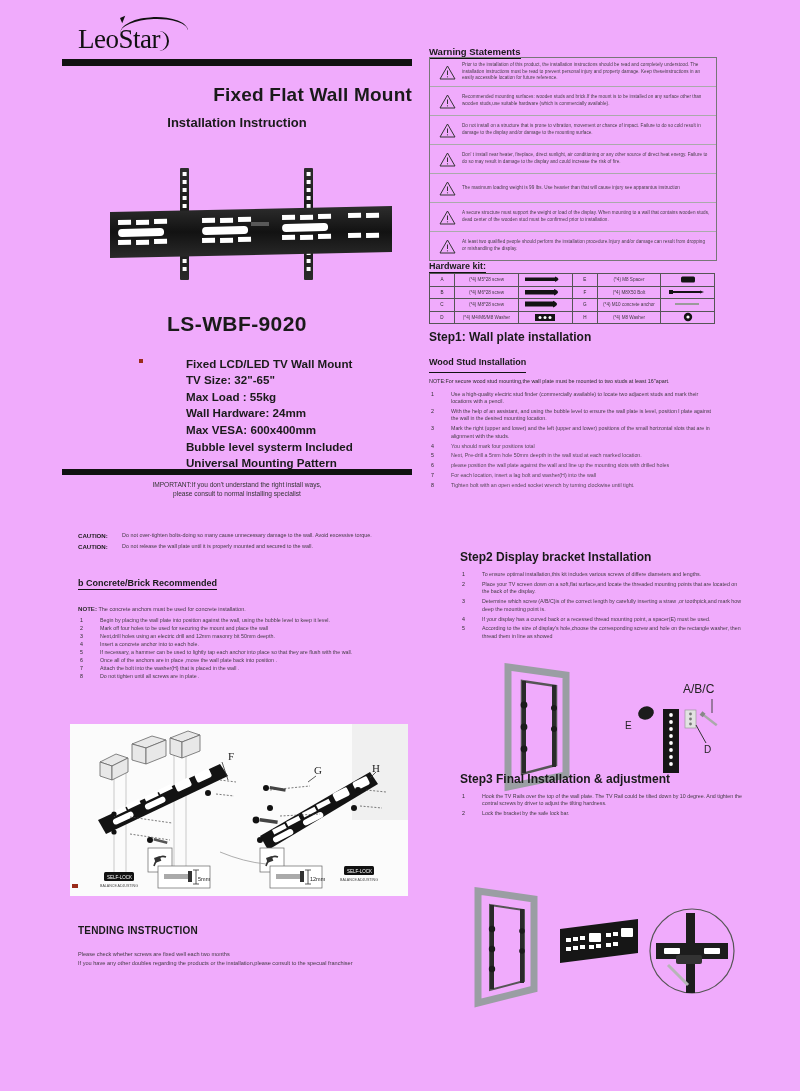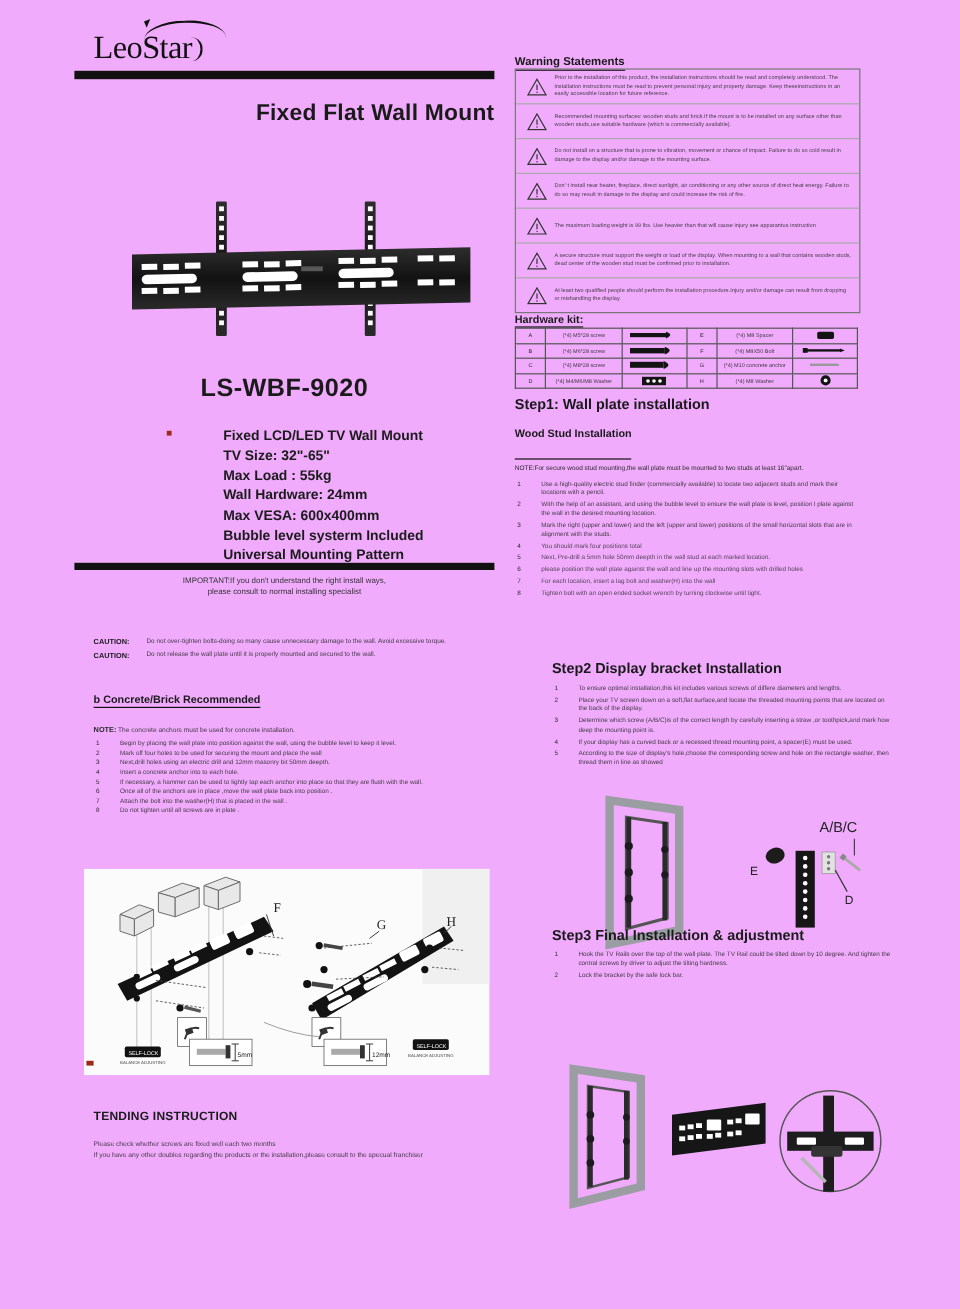--- a/index.html
+++ b/index.html
@@ -42,21 +42,21 @@
   #hw-head{position:absolute;left:429px;top:261px;font-size:9px;font-weight:bold;border-bottom:1.3px solid #111;padding-bottom:1px;}
   #hw-table{position:absolute;left:429px;top:273px;width:286px;border-collapse:collapse;}
   #hw-table td{border:.8px solid #555;font-size:4.6px;color:#2b2b2b;height:11.6px;padding:0 2px;}
   .hw-id{width:24px;text-align:center;font-size:5.4px;}
   .hw-lbl{width:68px;text-align:center;}
   .hw-pic{width:50px;text-align:center;}
 
   
   #step1{position:absolute;left:429px;top:330px;width:290px;}
   .step-h{font-size:12px;font-weight:bold;margin-bottom:7px;}
-  .sub-h{font-size:9px;font-weight:bold;border-bottom:1.2px solid #111;display:inline-block;padding-bottom:16px;margin-bottom:5px;}
+  .sub-h{font-size:9px;font-weight:bold;border-bottom:1.2px solid #111;display:inline-block;padding-bottom:5px;margin-bottom:5px;}
   .note{font-size:5.4px;line-height:7.6px;color:#2b2b2b;margin-bottom:5px;}
   ol.steps{margin:0;padding:0;list-style:none;}
   ol.steps li{position:relative;padding-left:22px;font-size:5.3px;line-height:7.4px;color:#2c2c2c;margin-bottom:2.5px;}
   ol.steps li .num{position:absolute;left:2px;top:0;font-size:5.3px;}
   ol.steps.tight li{margin-bottom:.6px;}
 
   
   #cautions{position:absolute;left:78px;top:532px;width:330px;}
   .caut-row{display:flex;margin-bottom:3px;}
   .caut-lbl{font-size:6.1px;font-weight:bold;width:44px;flex:none;color:#1a1a1a;}
@@ -87,20 +87,21 @@
 
   <div id="left-head">
     <div id="logo">
       <span class="swoosh"></span>
       <span class="arrow"></span>
       <span>LeoStar</span>
       <span class="tail"></span>
     </div>
     <div class="rule-thick"></div>
     <div id="title1">Fixed Flat Wall Mount</div>
+    <div id="title2">Installation Instruction</div>
   </div>
 
   <div id="product-photo">
     <svg width="310" height="150" viewBox="0 0 310 150">
       <defs>
         <linearGradient id="blk" x1="0" y1="0" x2="0" y2="1">
           <stop offset="0" stop-color="#2d2d2d"></stop>
             <stop offset=".5" stop-color="#121212"></stop>
             <stop offset="1" stop-color="#2a2a2a"></stop>
         </linearGradient>

